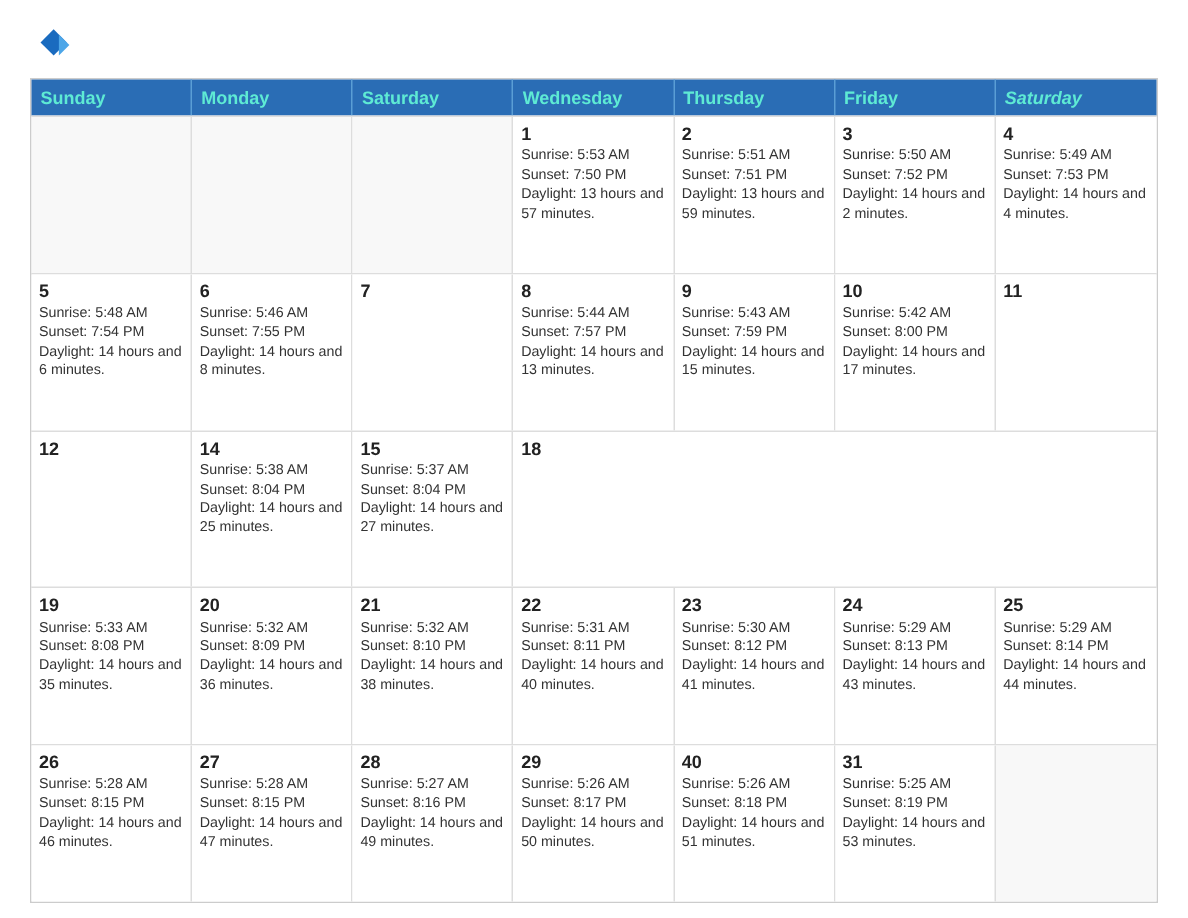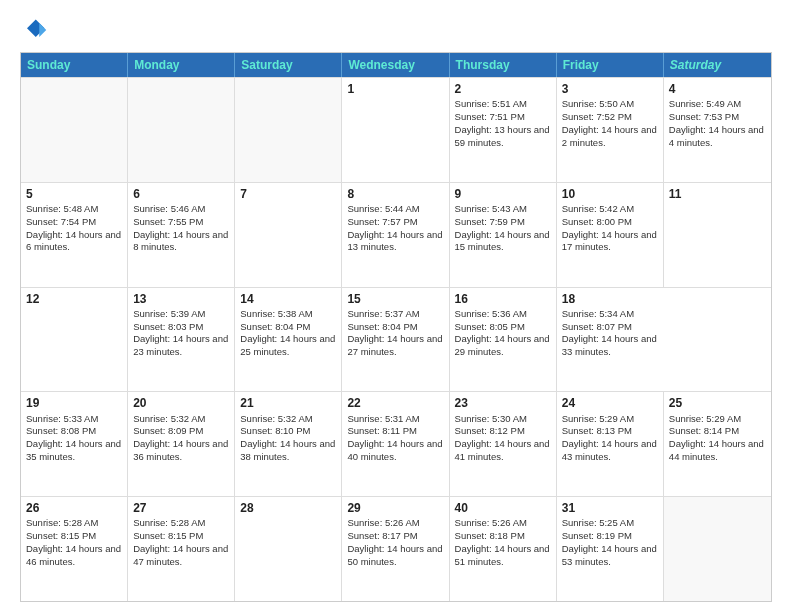--- a/index.html
+++ b/index.html
@@ -145,20 +145,21 @@
         <div class="cal-header-cell">Friday</div>
         <div class="cal-header-cell">Saturday</div>
       </div>
     <div class="cal-body" id="cal-body">
         <div class="cal-row">
           <div class="cal-cell empty"></div>
           <div class="cal-cell empty"></div>
           <div class="cal-cell empty"></div>
           <div class="cal-cell">
             <span class="day-num">1</span>
+            <div class="cell-text">Sunrise: 5:53 AM<br>Sunset: 7:50 PM<br>Daylight: 13 hours and 57 minutes.</div>
           </div>
           <div class="cal-cell">
             <span class="day-num">2</span>
             <div class="cell-text">Sunrise: 5:51 AM<br>Sunset: 7:51 PM<br>Daylight: 13 hours and 59 minutes.</div>
           </div>
           <div class="cal-cell">
             <span class="day-num">3</span>
             <div class="cell-text">Sunrise: 5:50 AM<br>Sunset: 7:52 PM<br>Daylight: 14 hours and 2 minutes.</div>
           </div>
           <div class="cal-cell">
@@ -192,38 +193,29 @@
           </div>
           <div class="cal-cell">
             <span class="day-num">11</span>
           </div>
         </div>
         <div class="cal-row">
           <div class="cal-cell">
             <span class="day-num">12</span>
           </div>
           <div class="cal-cell">
-            <span class="day-num">13</span>
-            <div class="cell-text">Sunrise: 5:39 AM<br>Sunset: 8:03 PM<br>Daylight: 14 hours and 23 minutes.</div>
-          </div>
-          <div class="cal-cell">
             <span class="day-num">14</span>
             <div class="cell-text">Sunrise: 5:38 AM<br>Sunset: 8:04 PM<br>Daylight: 14 hours and 25 minutes.</div>
           </div>
           <div class="cal-cell">
             <span class="day-num">15</span>
             <div class="cell-text">Sunrise: 5:37 AM<br>Sunset: 8:04 PM<br>Daylight: 14 hours and 27 minutes.</div>
           </div>
           <div class="cal-cell">
-            <span class="day-num">16</span>
-            <div class="cell-text">Sunrise: 5:36 AM<br>Sunset: 8:05 PM<br>Daylight: 14 hours and 29 minutes.</div>
-          </div>
-          <div class="cal-cell">
             <span class="day-num">18</span>
-            <div class="cell-text">Sunrise: 5:34 AM<br>Sunset: 8:07 PM<br>Daylight: 14 hours and 33 minutes.</div>
           </div>
         </div>
         <div class="cal-row">
           <div class="cal-cell">
             <span class="day-num">19</span>
             <div class="cell-text">Sunrise: 5:33 AM<br>Sunset: 8:08 PM<br>Daylight: 14 hours and 35 minutes.</div>
           </div>
           <div class="cal-cell">
             <span class="day-num">20</span>
             <div class="cell-text">Sunrise: 5:32 AM<br>Sunset: 8:09 PM<br>Daylight: 14 hours and 36 minutes.</div>
@@ -253,20 +245,21 @@
           <div class="cal-cell">
             <span class="day-num">26</span>
             <div class="cell-text">Sunrise: 5:28 AM<br>Sunset: 8:15 PM<br>Daylight: 14 hours and 46 minutes.</div>
           </div>
           <div class="cal-cell">
             <span class="day-num">27</span>
             <div class="cell-text">Sunrise: 5:28 AM<br>Sunset: 8:15 PM<br>Daylight: 14 hours and 47 minutes.</div>
           </div>
           <div class="cal-cell">
             <span class="day-num">28</span>
+            <div class="cell-text">Sunrise: 5:27 AM<br>Sunset: 8:16 PM<br>Daylight: 14 hours and 49 minutes.</div>
           </div>
           <div class="cal-cell">
             <span class="day-num">29</span>
             <div class="cell-text">Sunrise: 5:26 AM<br>Sunset: 8:17 PM<br>Daylight: 14 hours and 50 minutes.</div>
           </div>
           <div class="cal-cell">
             <span class="day-num">40</span>
             <div class="cell-text">Sunrise: 5:26 AM<br>Sunset: 8:18 PM<br>Daylight: 14 hours and 51 minutes.</div>
           </div>
           <div class="cal-cell">

